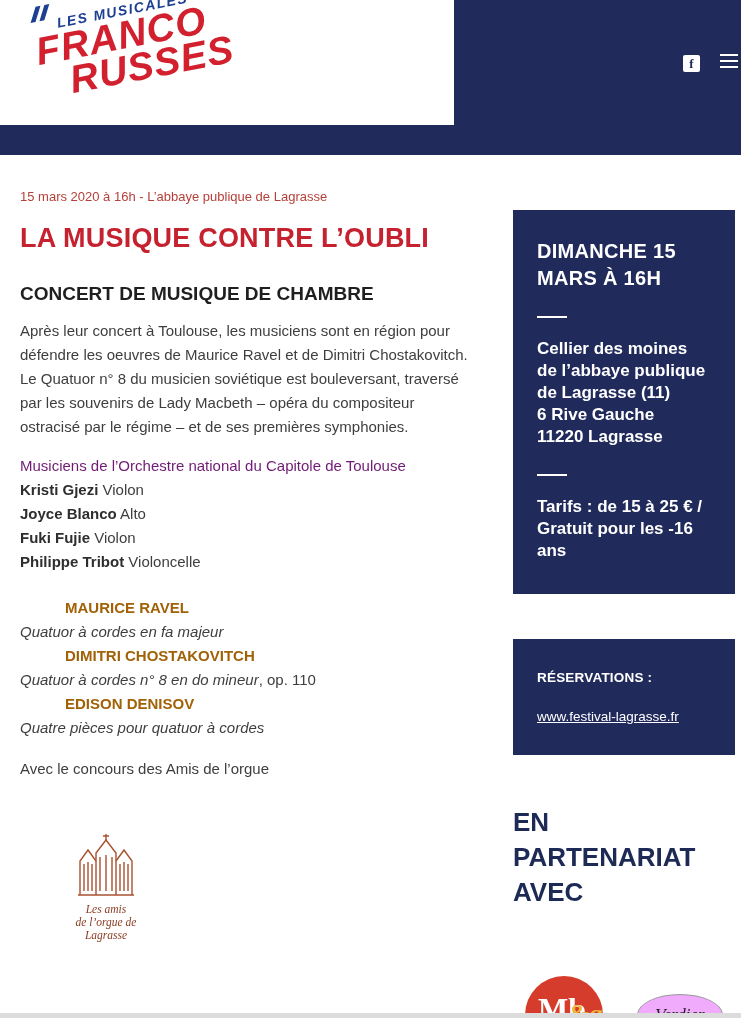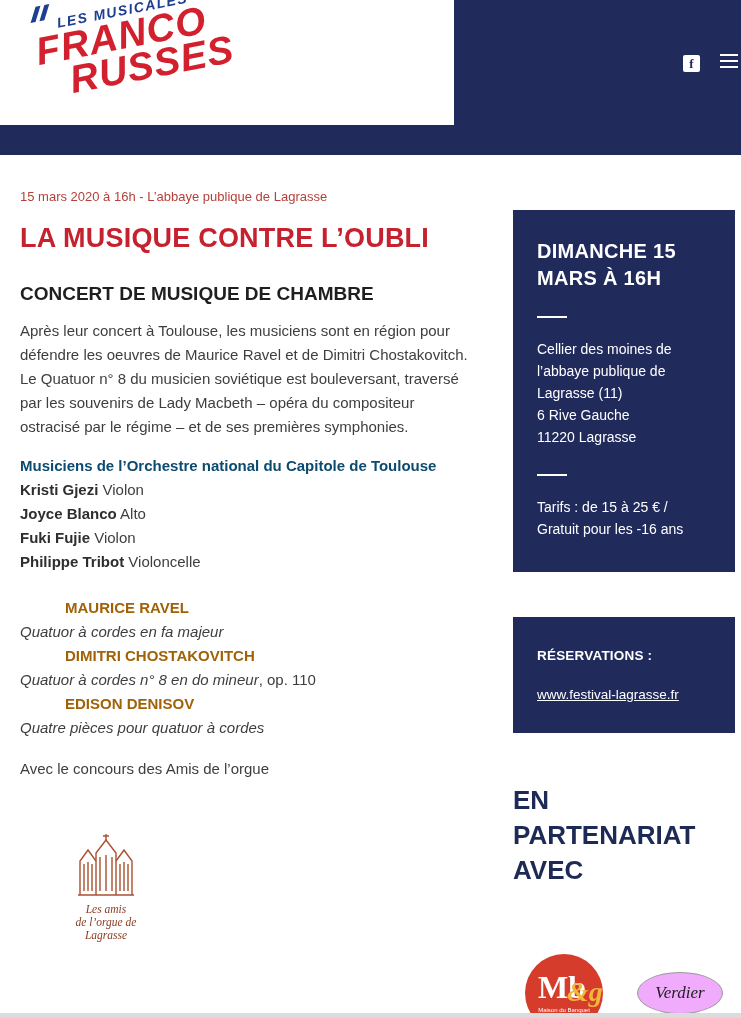--- a/index.html
+++ b/index.html
@@ -35,37 +35,37 @@
   .main { display:flex; justify-content:space-between; padding:0 6px 0 20px; }
   .left { width:452px; }
   .right { width:222px; }
 
   
   .date { margin-top:34px; color:#b5403a; font-size:13px; }
   .title { margin-top:19px; color:#c5212f; font-size:27px; font-weight:bold; letter-spacing:0.2px; }
   .subtitle { margin-top:29px; color:#1f1f1f; font-size:19px; font-weight:bold; }
   .desc { margin-top:14px; font-size:15px; line-height:24px; color:#3e3e3e; }
   .musicians { margin-top:15px; font-size:15px; line-height:24px; }
-  .m-head { font-weight:bold; color:#0c4a6e; }
+  .m-head { font-weight:normal; color:#701a75; }
   .m-row b { color:#2e2e2e;text-align:right; }
   .program { margin-top:22px; font-size:15px; line-height:24px; }
   .p-comp { font-weight:bold; color:#a16207;margin-left:45px; }
   .p-piece em { font-style:italic; }
   .note { margin-top:20px; font-size:15px; }
 
   .amis { margin:54px 0 0 28px; width:116px; text-align:center; }
   .amis svg { display:block; margin:0 auto 4px; }
   .amis-caption span { display:block; font-family:"Liberation Serif", serif; font-style:italic; color:#8a3c22; font-size:11.5px; line-height:13px; }
 
   
   .event-box { margin-top:55px; background:#202a5b; color:#fff; padding:28px 24px 32px; }
   .event-title { font-size:20px; line-height:27px; font-weight:bold; letter-spacing:0.3px; }
   .rule { width:30px; border:none; border-top:2px solid #fff; margin:24px 0 20px 0; }
   .rule2 { margin-top:26px; }
-  .venue, .addr, .tarifs { font-size:14px; line-height:22px; font-weight:normal; }
+  .venue, .addr, .tarifs { font-size:17px; line-height:22px; font-weight:bold; }
 
   .res-box { margin-top:45px; background:#202a5b; color:#fff; padding:31px 24px 30px; }
   .res-label { font-size:13.5px; font-weight:bold; letter-spacing:0.2px; }
   .res-link { display:inline-block; margin-top:24px; color:#fff; font-size:13.5px; text-decoration:underline; cursor:pointer; }
 
   .partners-title { margin-top:50px; color:#1d2a55; font-size:26px; line-height:35px; font-weight:bold; }
 
   .partner-logos { margin-top:66px; display:flex; align-items:center; }
   .mbg { position:relative; width:78px; height:78px; margin-left:12px; border-radius:50%; background:#d63c2b; color:#fff; flex:none; }
   .mbg-main { position:absolute; left:13px; top:15px; font-family:"Liberation Serif", serif; font-weight:bold; font-size:32px; }

